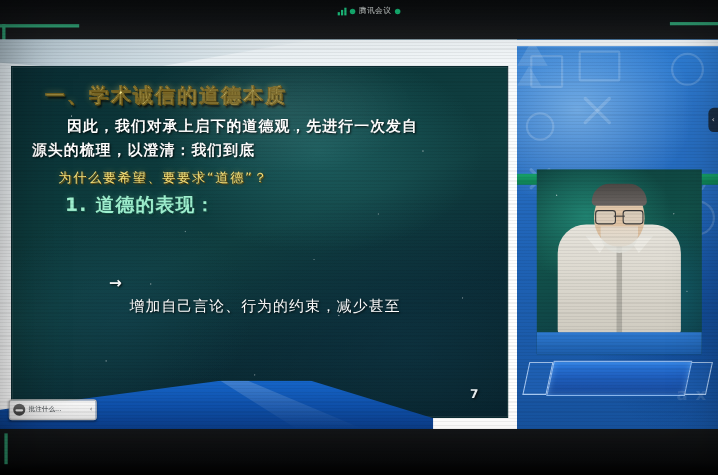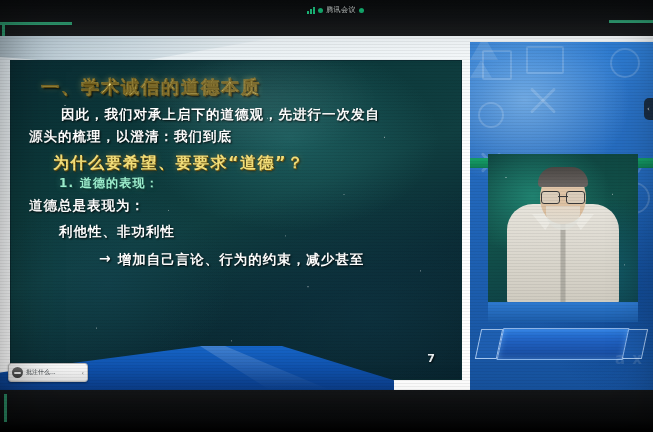--- a/index.html
+++ b/index.html
@@ -64,33 +64,33 @@
       radial-gradient(1px 1px at 61% 55%, rgba(255,255,255,.4), transparent);}
 
   .slide-title{position:absolute;left:30px;top:14px;font-size:18px;font-weight:bold;
     color:#f3e58a;letter-spacing:2px;
     text-shadow:1px 1px 0 #5a4a10, 2px 2px 2px rgba(0,0,0,.8), 0 0 6px rgba(255,230,120,.45);
     -webkit-text-stroke:.4px rgba(90,70,10,.8);}
   .body-line{position:absolute;color:#ffffff;font-size:13.5px;font-weight:bold;
     letter-spacing:1px;text-shadow:1px 1px 2px rgba(0,0,0,.85);}
   .l1{left:50px;top:45px;}
   .l2{left:18px;top:67px;}
-  .q-yellow{position:absolute;left:42px;top:92px;font-size:16px;font-weight:bold;
+  .q-yellow{position:absolute;left:42px;top:92px;font-size:12px;font-weight:normal;
     color:#f5e07a;letter-spacing:1.5px;
     text-shadow:1px 1px 0 #6a5512, 1px 1px 3px rgba(0,0,0,.9), 0 0 6px rgba(255,228,110,.4);}
-  .g-green{position:absolute;left:48px;top:114px;font-size:12px;font-weight:bold;
+  .g-green{position:absolute;left:48px;top:114px;font-size:17px;font-weight:bold;
     color:#9ff0cf;letter-spacing:1.2px;
     text-shadow:1px 1px 0 #14524a, 1px 1px 3px rgba(0,0,0,.9), 0 0 6px rgba(120,255,210,.4);}
   .l3{left:18px;top:136px;}
   .l4{left:48px;top:162px;}
   .arrow-row{position:absolute;left:88px;top:188px;display:flex;align-items:flex-start;gap:7px;}
   .arrow-glyph{color:#ffffff;font-size:14px;font-weight:bold;line-height:18px;
     text-shadow:1px 1px 2px rgba(0,0,0,.85);}
-  .arrow-text{color:#ffffff;font-size:13.5px;font-weight:bold;letter-spacing:1px;
-    line-height:21px;text-shadow:1px 1px 2px rgba(0,0,0,.85);}
+  .arrow-text{color:#ffffff;font-size:13.5px;font-weight:normal;letter-spacing:1px;
+    line-height:21px;text-shadow:1px 1px 2px rgba(0,0,0,.85);margin-top:20px;}
   .arrow-text div{white-space:nowrap;}
   .arrow-text .l6{margin-left:-14px;}
   .page-no{position:absolute;right:26px;bottom:14px;color:#e8eef0;font-size:11px;
     font-weight:bold;text-shadow:1px 1px 2px rgba(0,0,0,.8);}
 
   
   .mini-toolbar{position:absolute;left:8px;bottom:8px;height:17px;width:72px;
     background:linear-gradient(180deg,#fbfbfb,#e2e2e2);border:1px solid #b9b9b9;
     border-radius:3px;display:flex;align-items:center;gap:3px;padding:0 3px;
     box-shadow:0 1px 2px rgba(0,0,0,.35);}
@@ -234,22 +234,20 @@
       <div class="stars"></div>
 
       <div class="slide-title">一、学术诚信的道德本质</div>
 
       <div class="body-line l1">因此，我们对承上启下的道德观，先进行一次发自</div>
       <div class="body-line l2">源头的梳理，以澄清：我们到底</div>
 
       <div class="q-yellow">为什么要希望、要要求“道德”？</div>
       <div class="g-green">1. 道德的表现：</div>
 
-      <div class="body-line l3">道德总是表现为：</div>
-      <div class="body-line l4">利他性、非功利性</div>
 
       <div class="arrow-row">
         <span class="arrow-glyph">→</span>
         <span class="arrow-text">
           <div>增加自己言论、行为的约束，减少甚至</div>
         </span>
       </div>
 
       <div class="page-no">7</div>
     </div>

